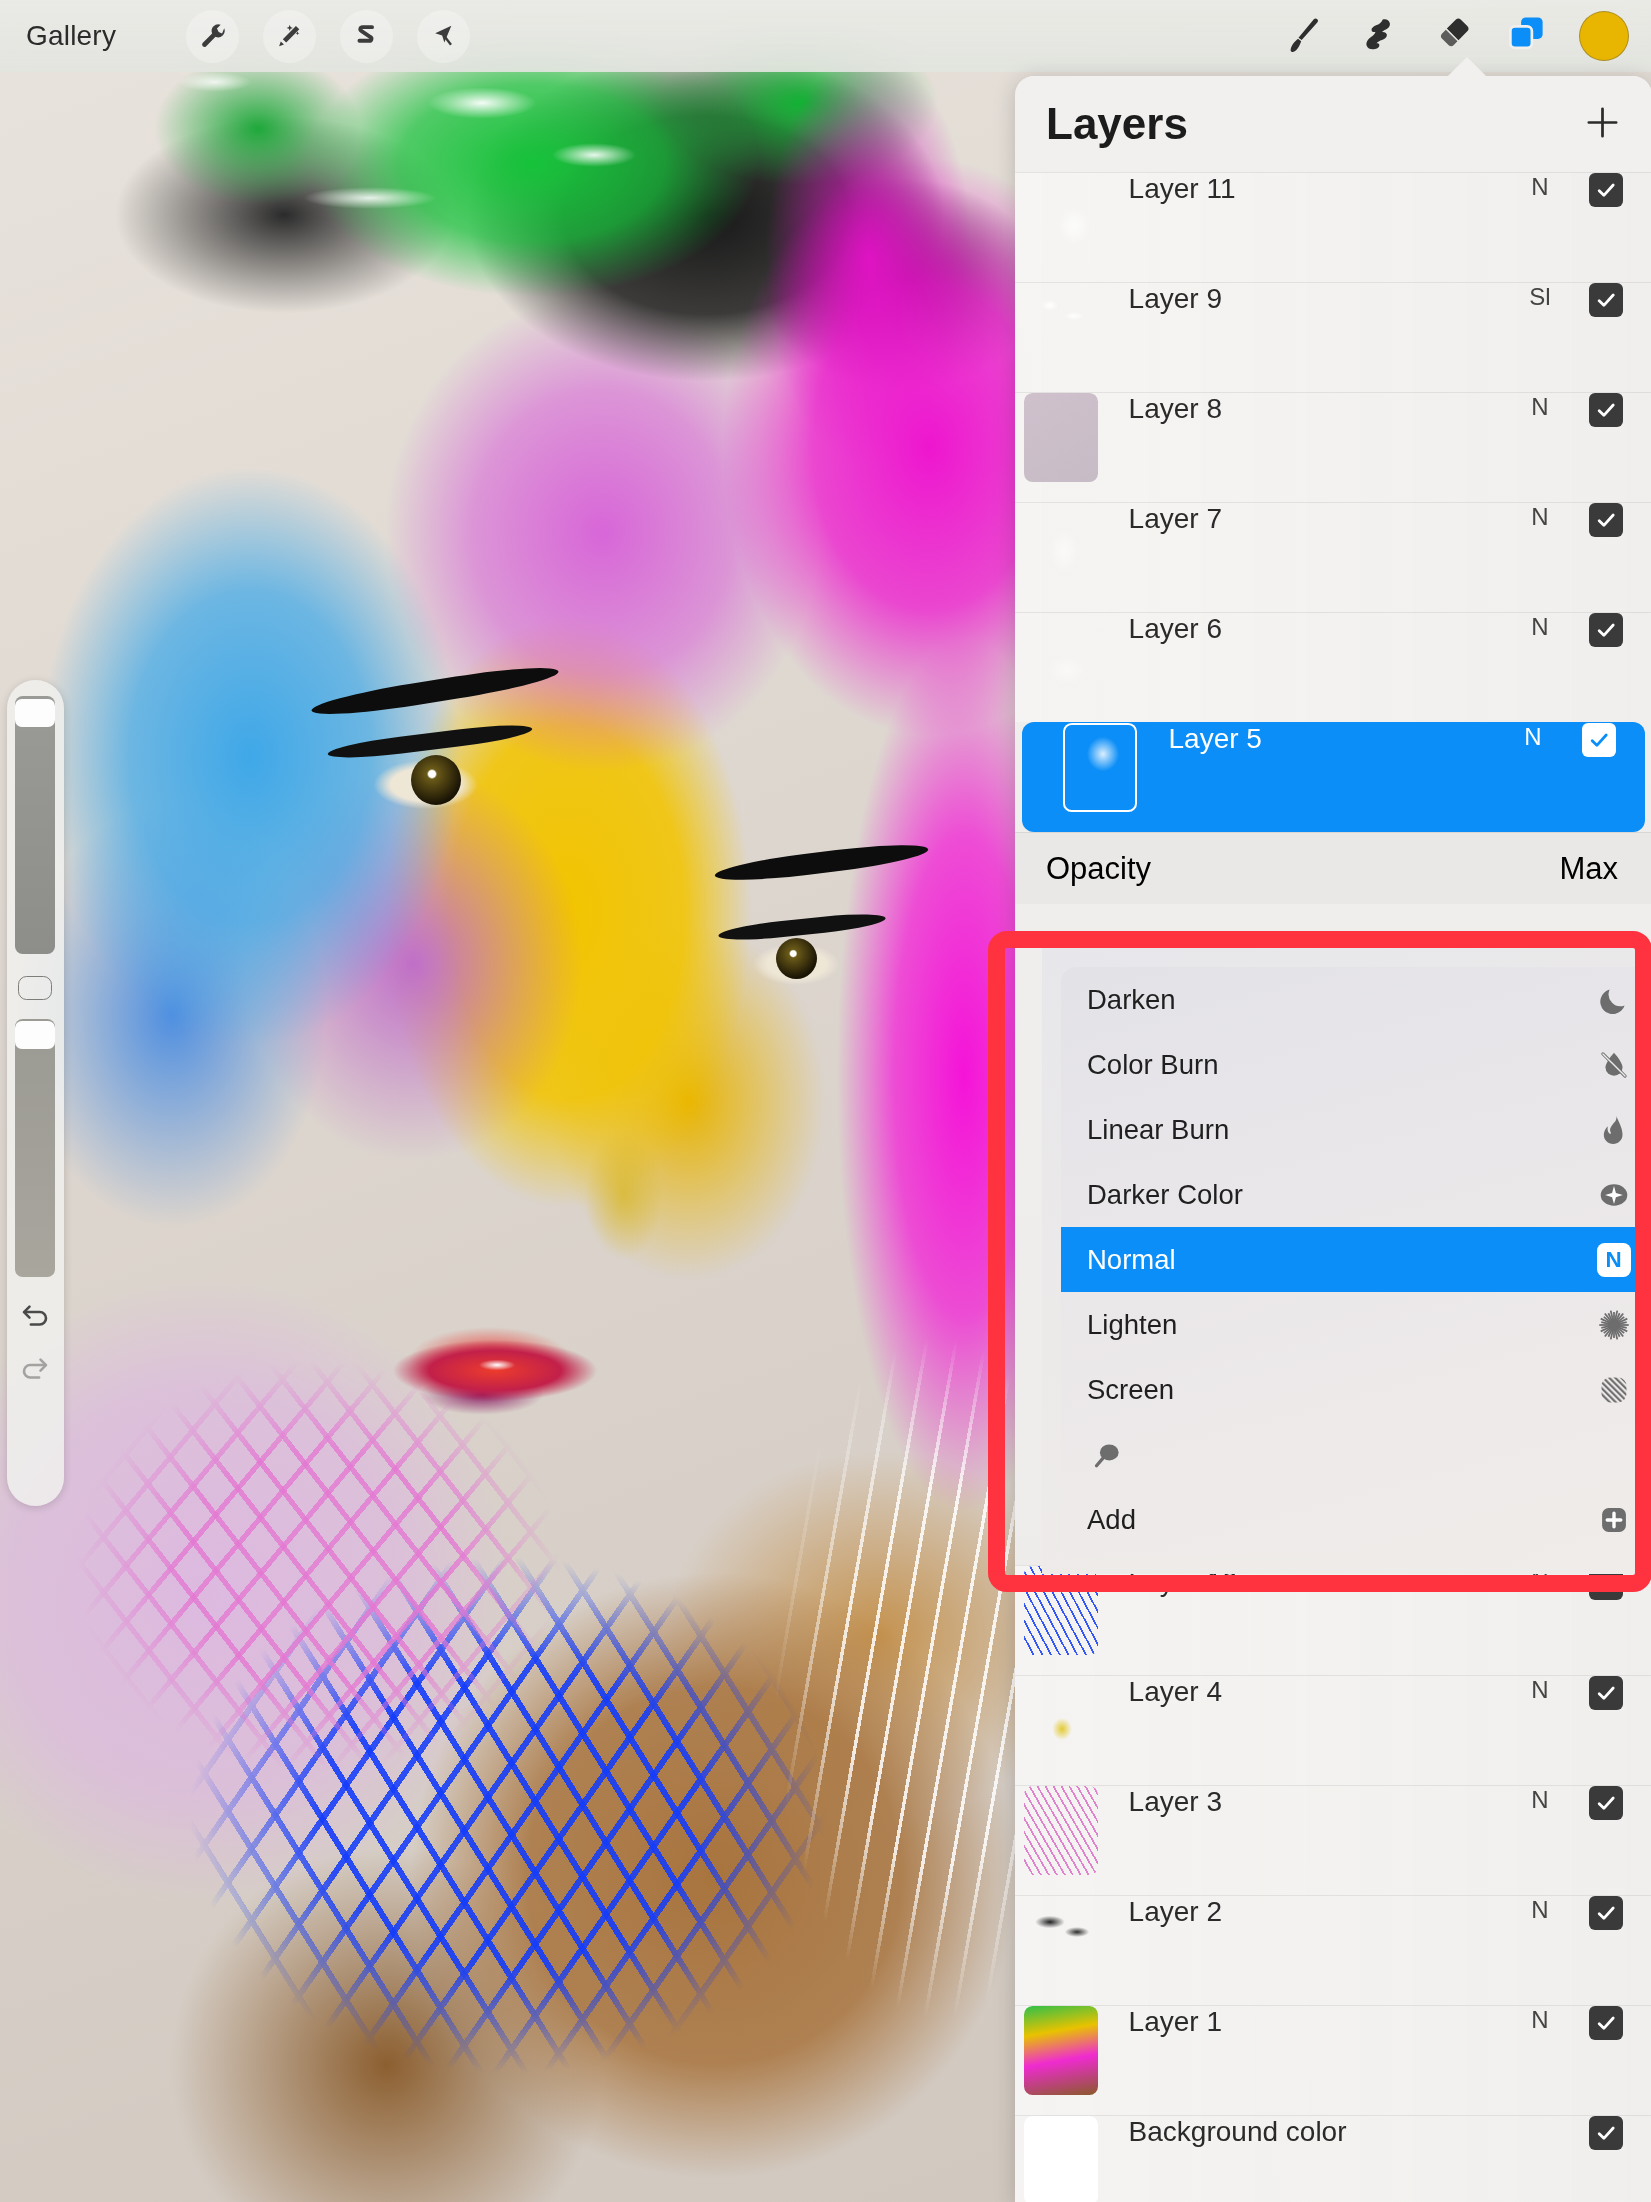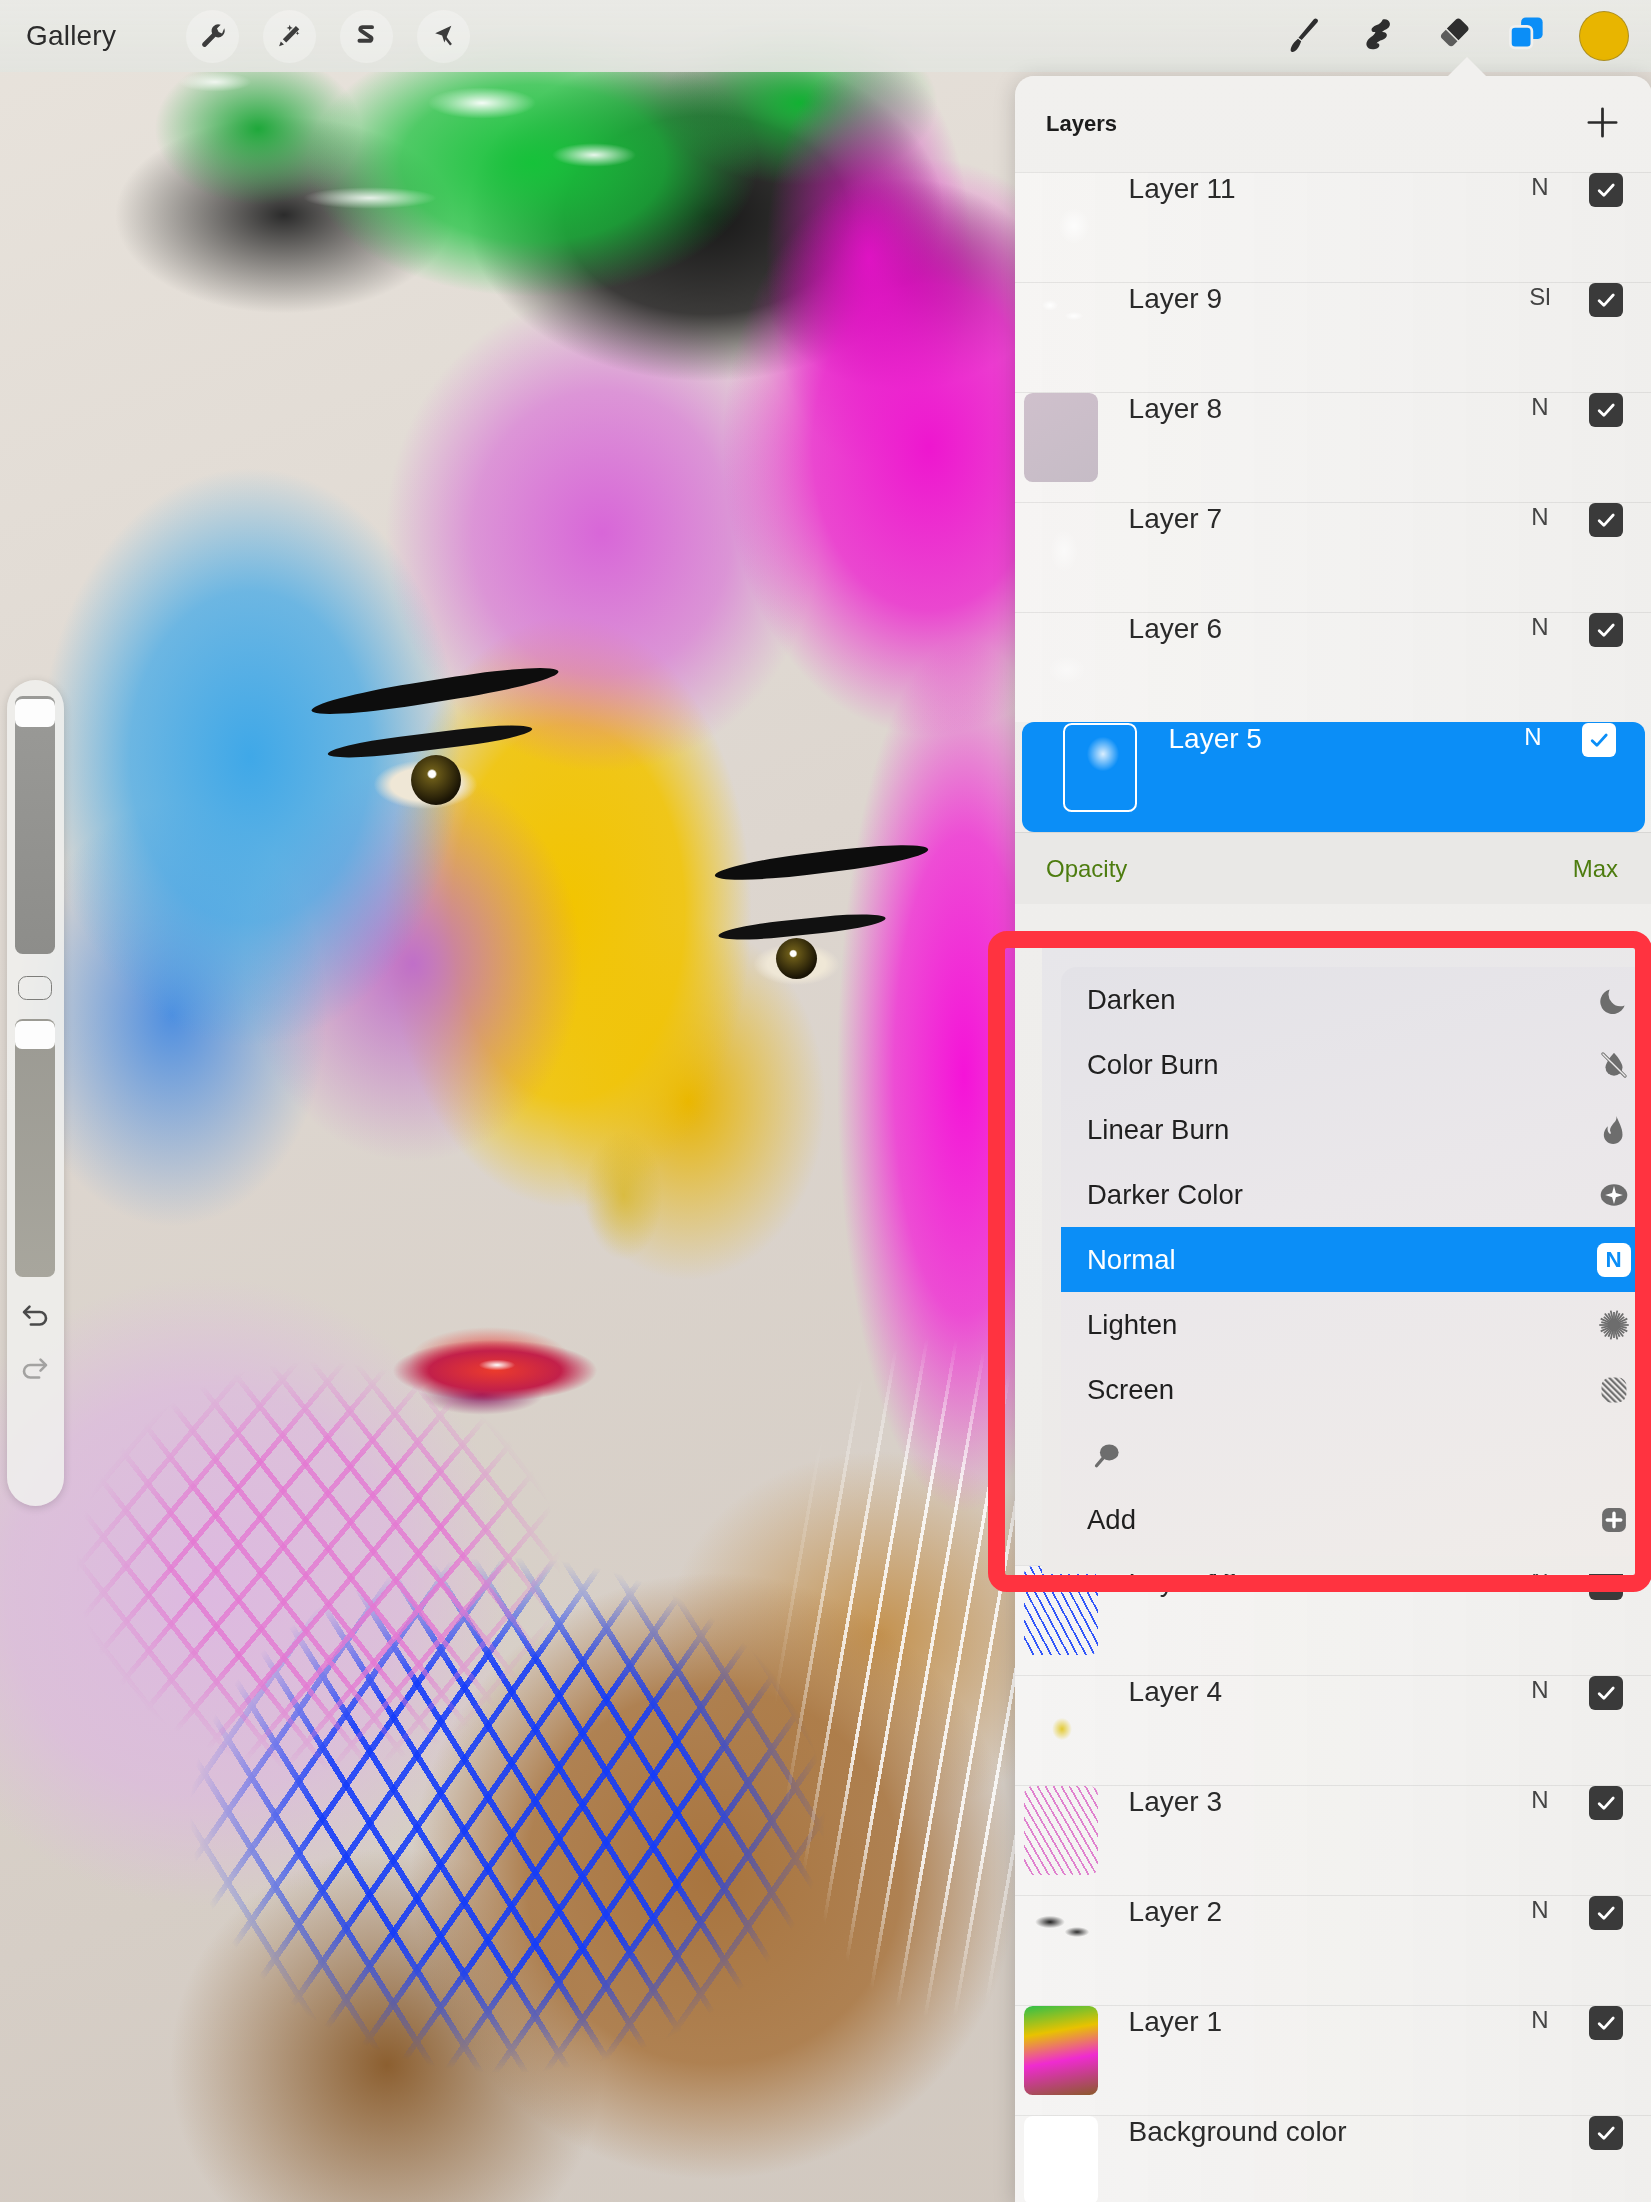--- a/index.html
+++ b/index.html
@@ -195,21 +195,21 @@
     background: linear-gradient(180deg, #f1f0ee 0%, #ecebe9 100%);
     border-radius: 19px 19px 0 0;
     box-shadow: 0 3.4px 22.4px rgba(0,0,0,.18);
     z-index: 32;
     overflow: hidden;
   }
   #layers-header {
     height: 96px; display: flex; align-items: center; justify-content: space-between;
     padding: 0 29px 0 31px;
   }
-  #layers-title { font-size: 22px; font-weight: bold; color: #1c1c1c; }
+  #layers-title { font-size: 44px; font-weight: bold; color: #1c1c1c; }
   #add-layer-button { cursor: pointer; }
 
   .layer-row {
     height: 110px; display: flex; 
     border-top: 0.9px solid rgba(0,0,0,.07);
     background: linear-gradient(90deg, rgba(246,245,244,.9) 0%, rgba(240,239,237,.95) 100%);
     cursor: pointer; position: relative;
   }
   .layer-row.selected {
     background: #0b8ef7;
@@ -243,21 +243,21 @@
   .layer-row.selected .layer-check { background: #fff; }
   .layer-check svg path { stroke: #fff; }
   .layer-row.selected .layer-check svg path { stroke: #0b8ef7; }
 
   #opacity-row {
     height: 72px; display: flex; align-items: center; justify-content: space-between;
     padding: 0 34px 0 31px;
     border-top: 0.9px solid rgba(0,0,0,.07);
     background: #e9e8e6;
   }
-  #opacity-label, #opacity-value { font-size: 24px; color: #4d7c0f; }
+  #opacity-label, #opacity-value { font-size: 31px; color: #000000; }
 
   
   #blend-annotation {
     position: absolute; left: 988px; top: 931px; width: 664px; height: 661px;
     border: 17px solid #ff3340;
     border-radius: 19px;
     z-index: 40;
     pointer-events: none;
   }
   #blend-dropdown {

